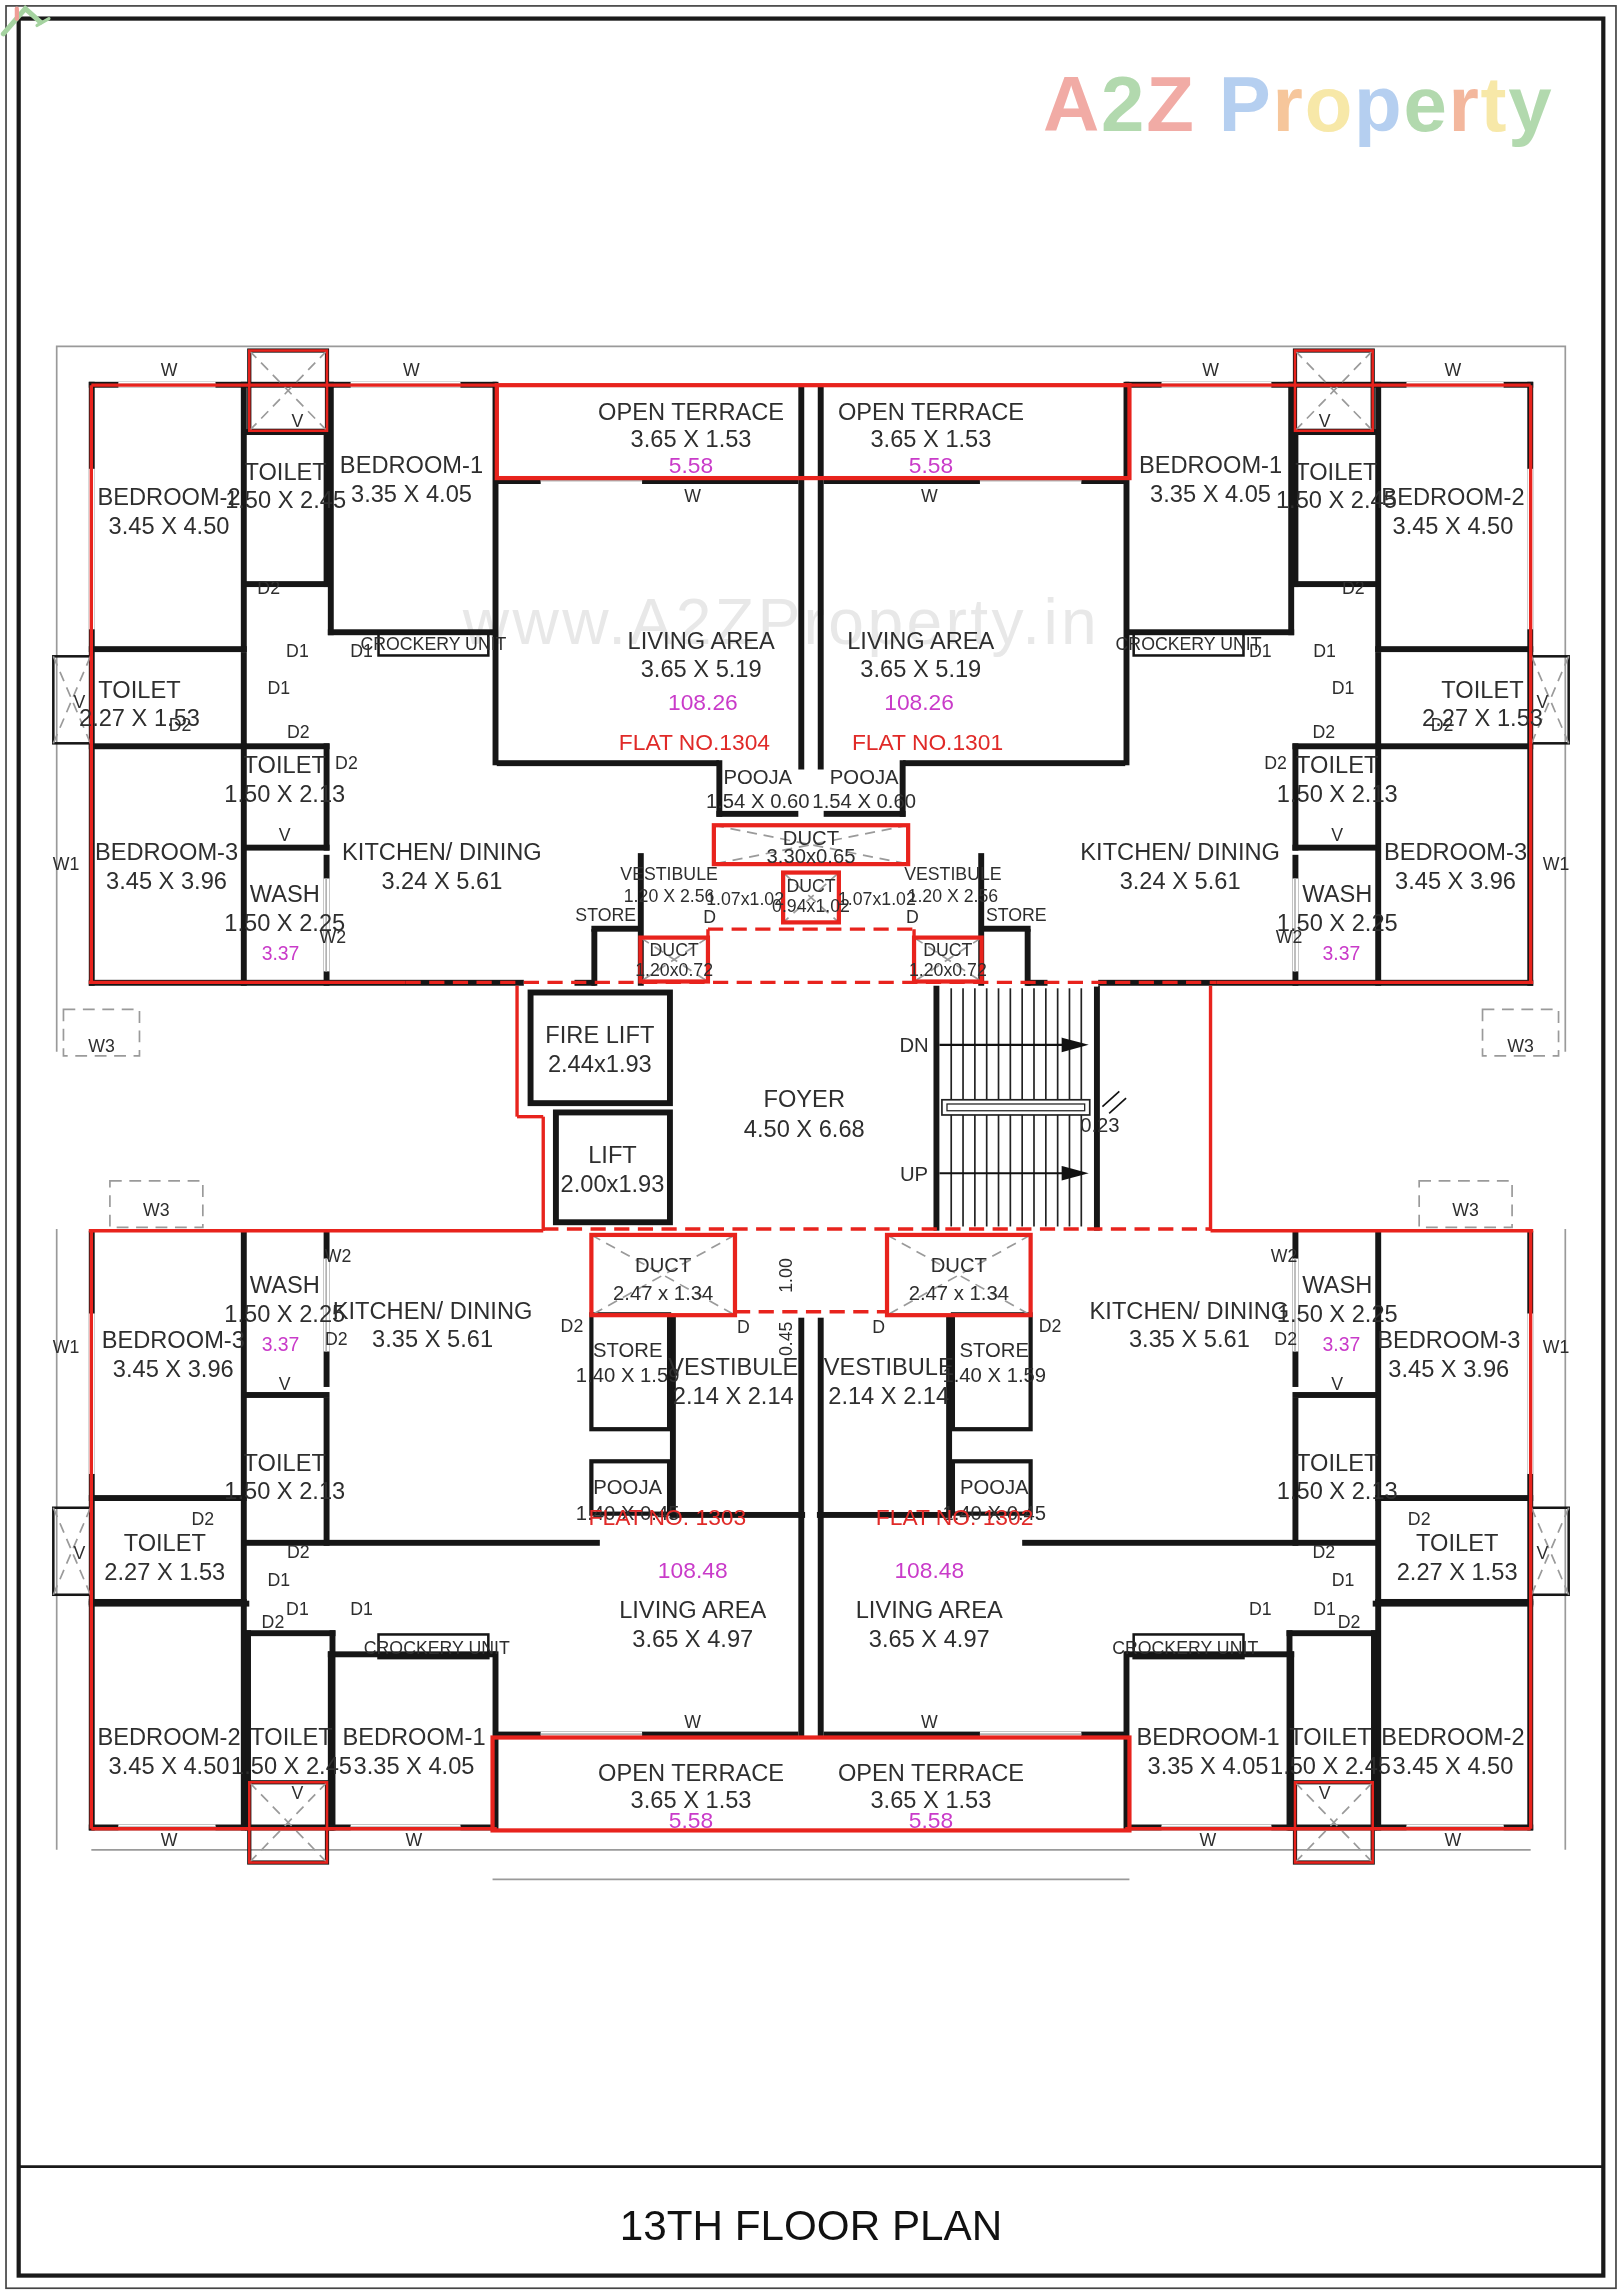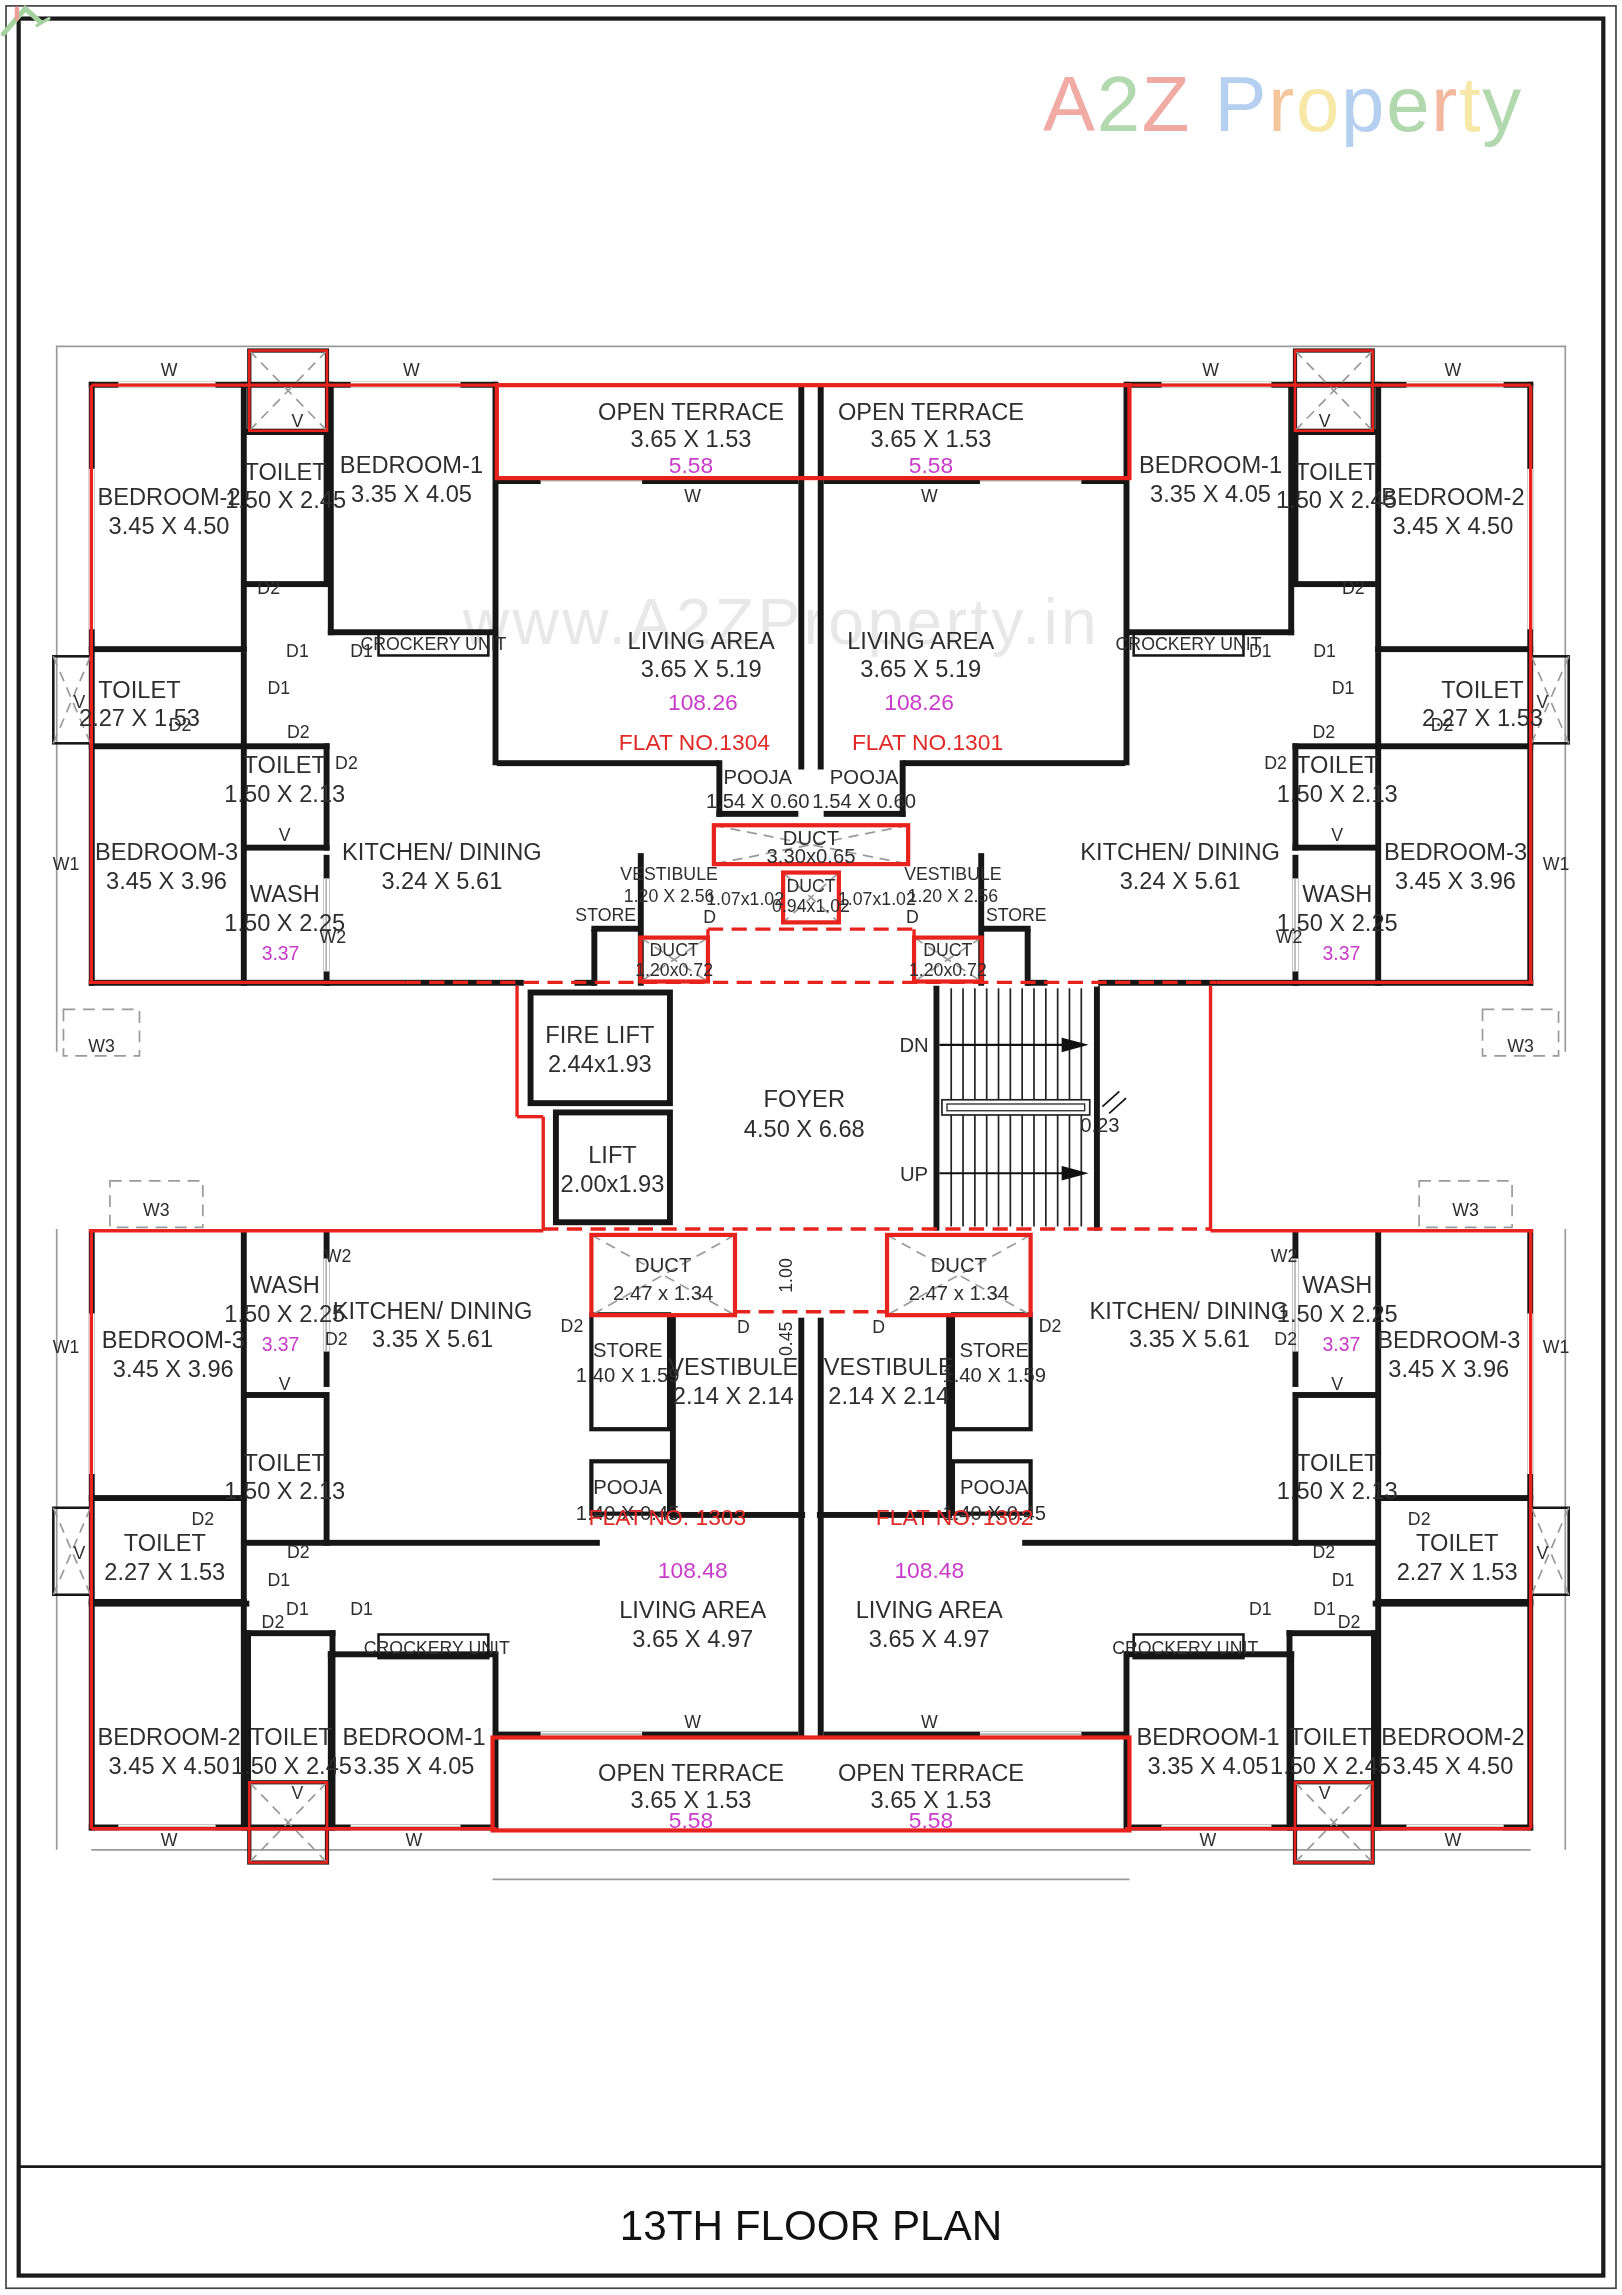--- a/index.html
+++ b/index.html
@@ -8,21 +8,21 @@
   .canvas svg{position:absolute;left:0;top:0;}
   svg text{text-anchor:middle;font-family:"Liberation Sans",sans-serif;}
   .rm {font-size:28px; fill:#2e2e2e;}
   .md {font-size:24px; fill:#2e2e2e;}
   .sm {font-size:21px; fill:#2e2e2e;}
   .ar {font-size:27px; fill:#c93bc9;}
   .ars{font-size:23px; fill:#c93bc9;}
   .fl {font-size:27px; fill:#e02a28;}
   .ttl{font-size:50px; fill:#111;}
   .wm {font-size:76px; fill:#dcdcdc; opacity:.65; letter-spacing:4px;}
-  .logo{position:absolute;left:1043px;top:59px;font-size:78px;font-weight:normal;
+  .logo{position:absolute;left:1043px;top:59px;font-size:78px;font-weight:bold;
         letter-spacing:1.7px;opacity:.85;white-space:pre;}
   .logo-roof{position:absolute;left:1117px;top:56px;}
 </style>
 </head>
 <body>
 
 <div class="canvas">
 <svg width="1622" height="2295" viewBox="0 0 1920 2717">
 
   <g>

